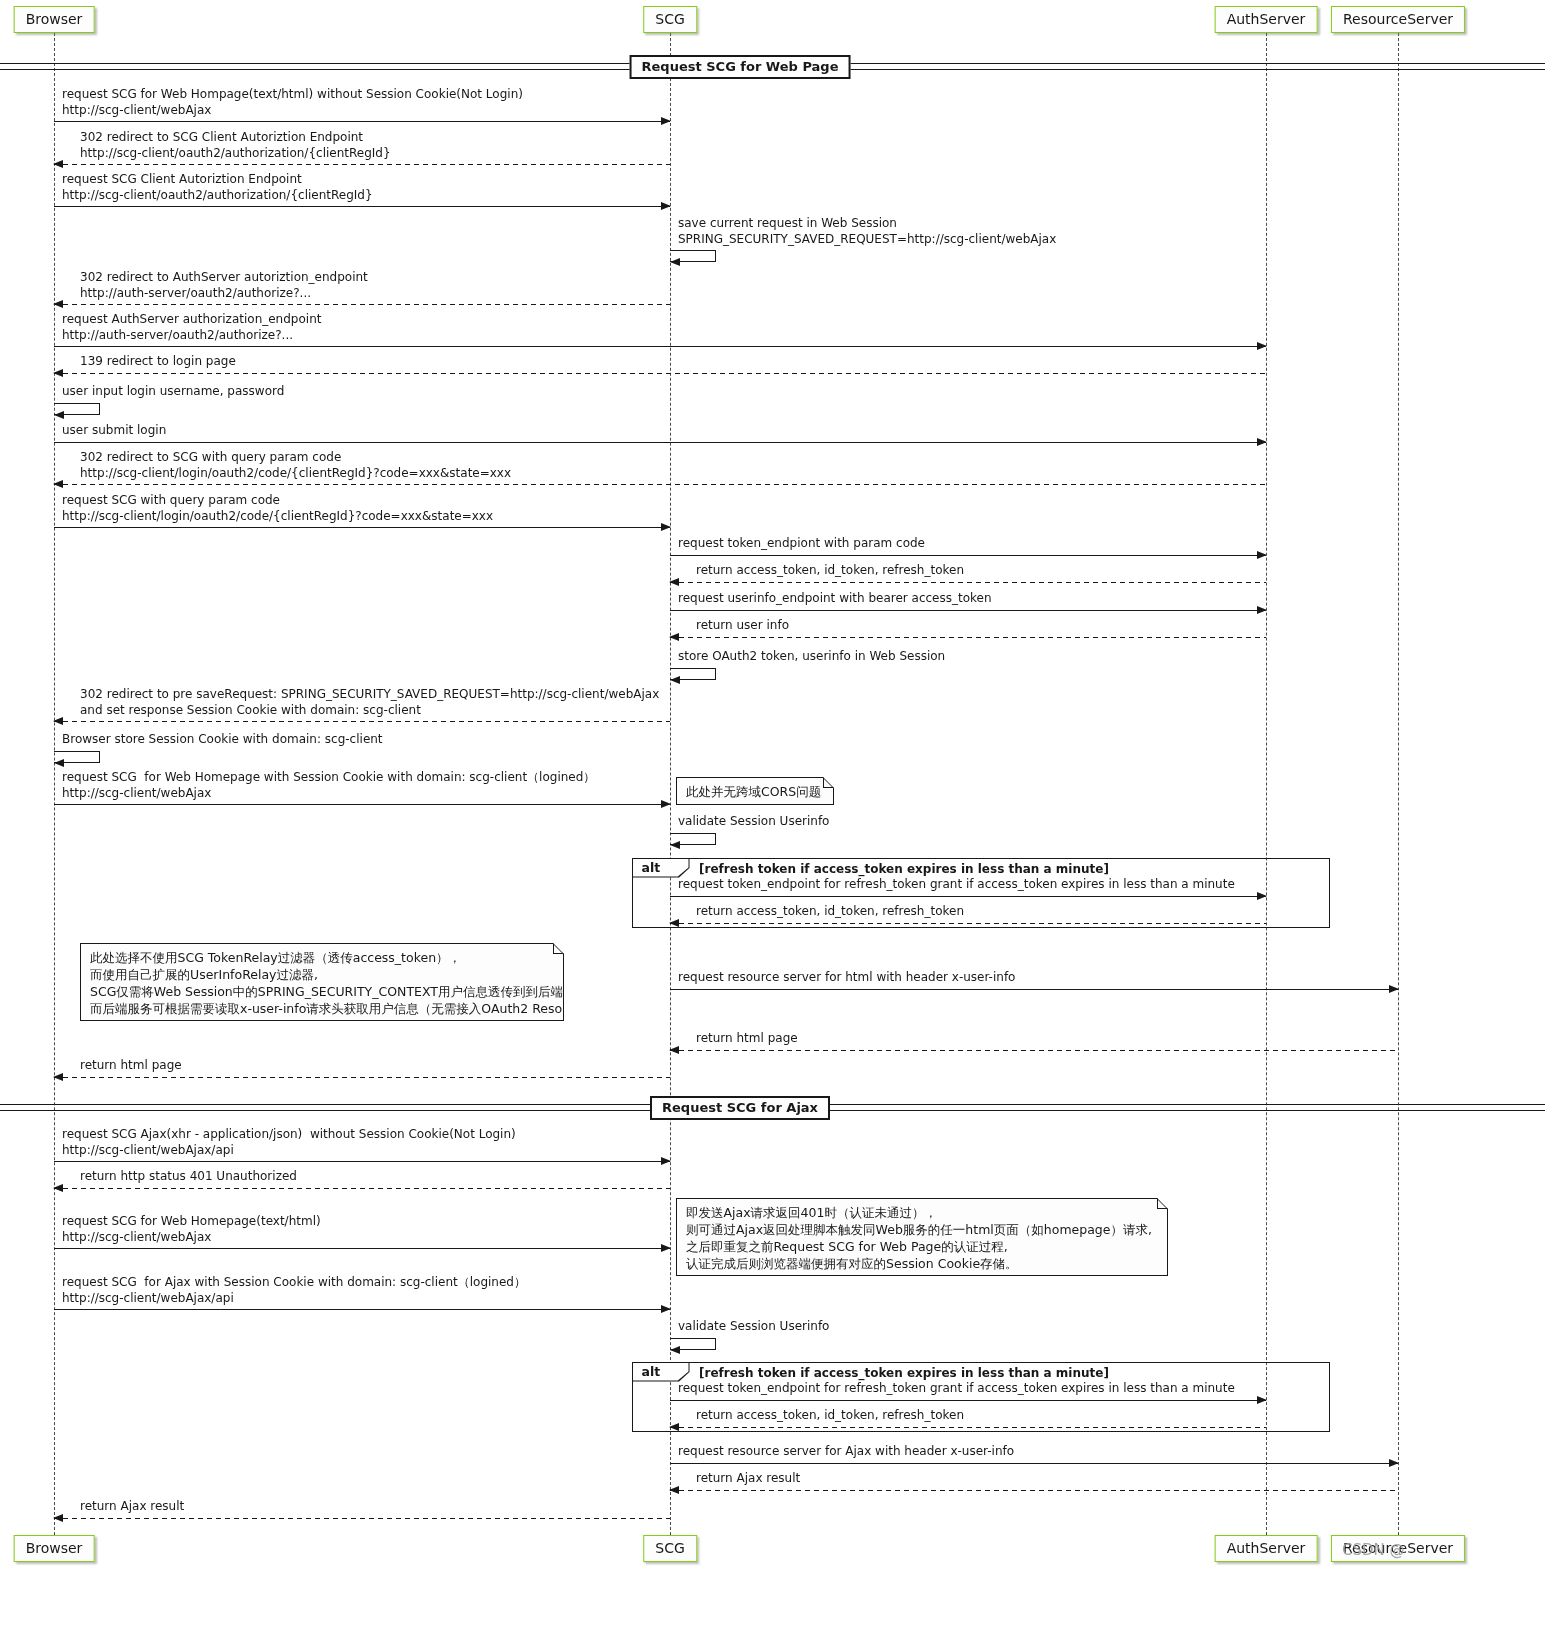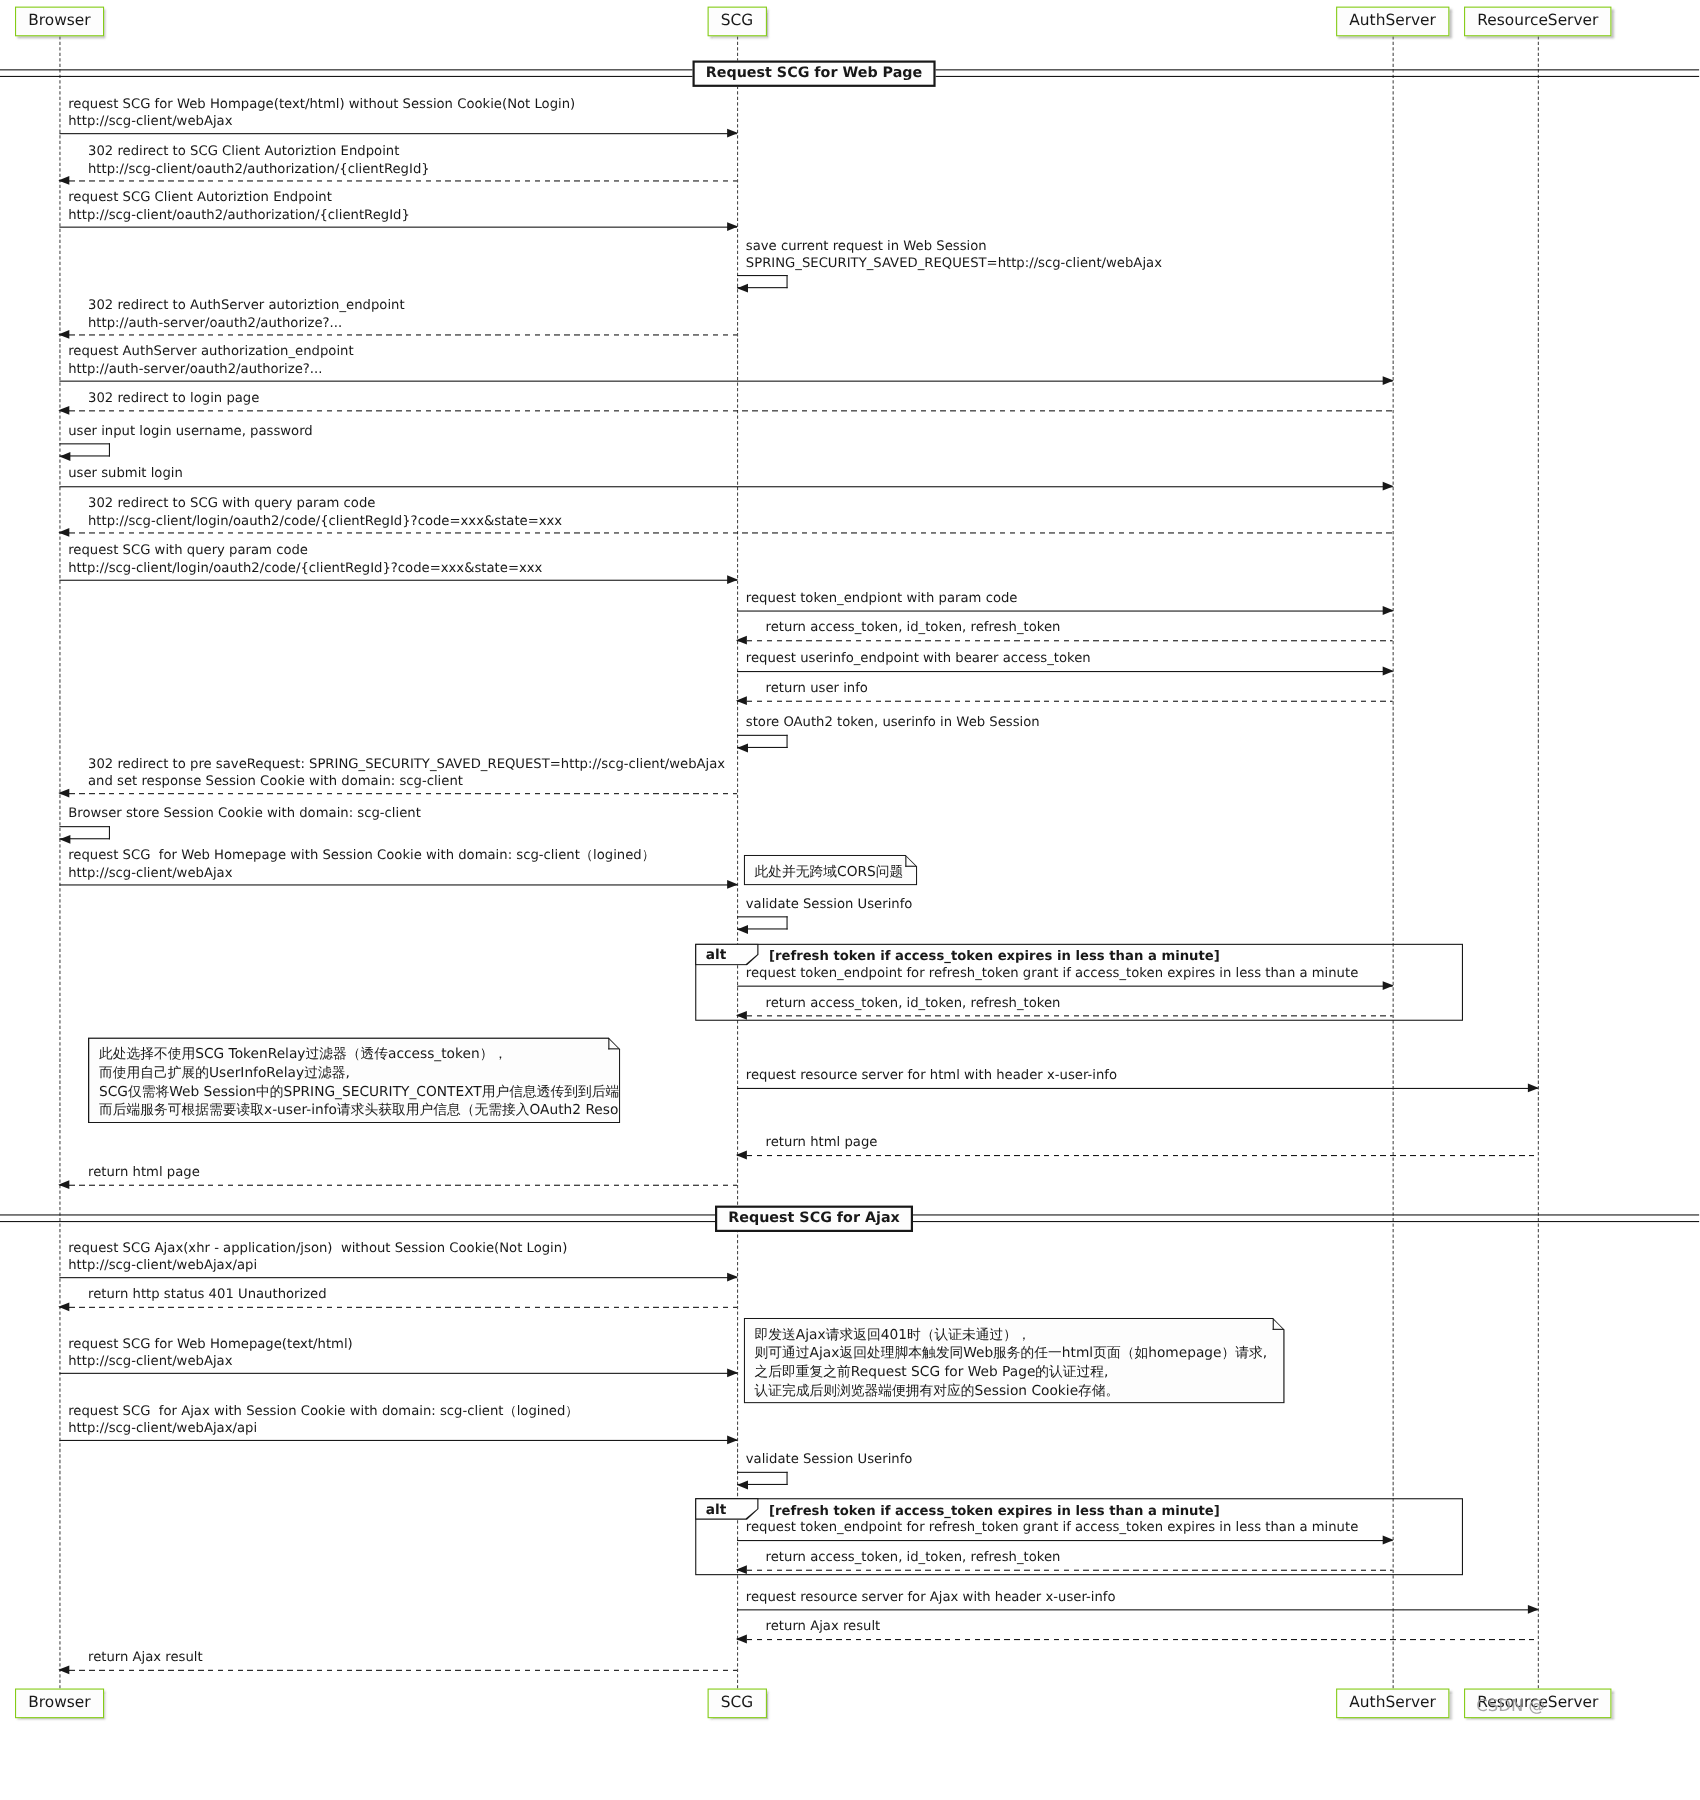--- a/index.html
+++ b/index.html
@@ -109,21 +109,21 @@
       </div>
   </div>
   <div class="msg to-right solid" style="left:54px;top:312px;width:1212px">
     <div class="lbl">request AuthServer authorization_endpoint
 http://auth-server/oauth2/authorize?...</div>
     <div class="line">
         <i class="arr ar"></i>
       </div>
   </div>
   <div class="msg to-left dashed" style="left:54px;top:354px;width:1212px">
-    <div class="lbl">302 redirect to login page</div>
+    <div class="lbl">139 redirect to login page</div>
     <div class="line">
         <i class="arr al"></i>
       </div>
   </div>
   <div class="msg self" style="left:54px;top:384px">
     <div class="lbl">user input login username, password</div>
     <div class="selfline">
         <i class="al2"></i>
       </div>
   </div>

